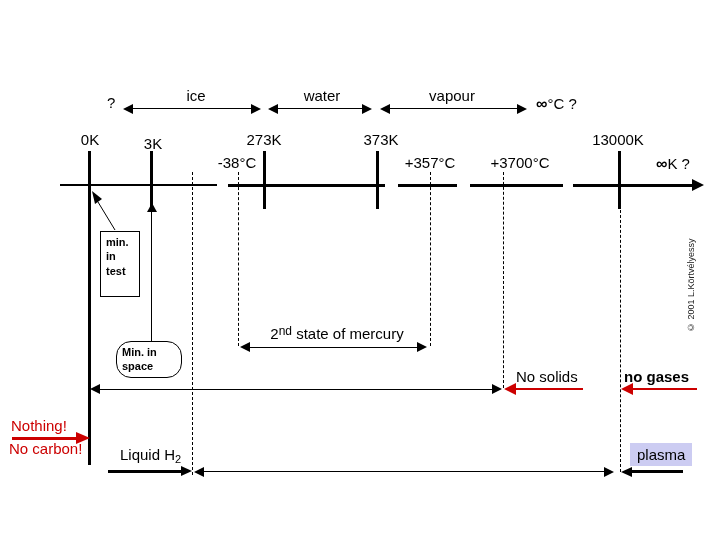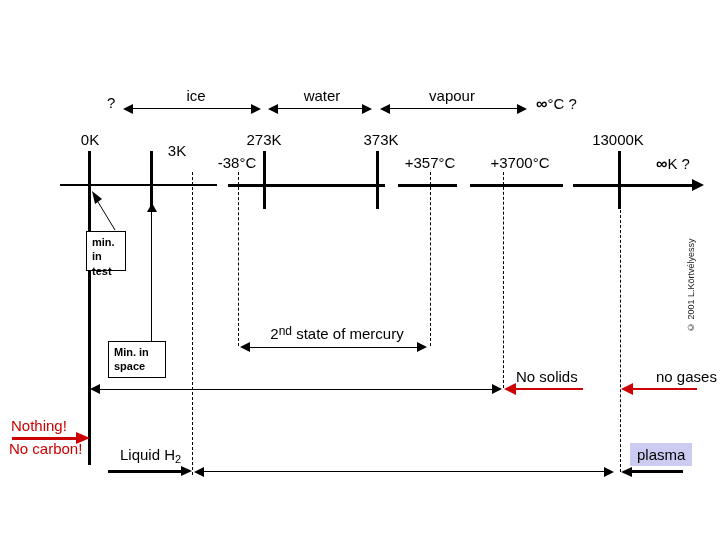--- a/index.html
+++ b/index.html
@@ -62,21 +62,21 @@
 
   <div class="hl" style="left:278px;top:108px;width:84px;"></div>
   <div class="ah l" style="left:268px;top:104px;"></div>
   <div class="ah r" style="left:362px;top:104px;"></div>
 
   <div class="hl" style="left:390px;top:108px;width:127px;"></div>
   <div class="ah l" style="left:380px;top:104px;"></div>
   <div class="ah r" style="left:517px;top:104px;"></div>
 
   <div class="t ctr" style="left:90px;top:131px;">0K</div>
-  <div class="t ctr" style="left:153px;top:142px;margin-left:24px;">3K</div>
+  <div class="t ctr" style="left:153px;top:135px;">3K</div>
   <div class="t ctr" style="left:264px;top:131px;">273K</div>
   <div class="t ctr" style="left:381px;top:131px;">373K</div>
   <div class="t ctr" style="left:618px;top:131px;">13000K</div>
 
   <div class="t ctr" style="left:237px;top:154px;text-align:center;">-38°C</div>
   <div class="t ctr" style="left:430px;top:154px;">+357°C</div>
   <div class="t ctr" style="left:520px;top:154px;">+3700°C</div>
   <div class="t" style="left:656px;top:155px;"><span class="inf">∞</span><span>K ?</span></div>
 
   <div class="hl" style="left:60px;top:184px;width:157px;height:2px;"></div>
@@ -91,51 +91,51 @@
   <div class="vl" style="left:263px;top:151px;height:58px;"></div>
   <div class="vl" style="left:376px;top:151px;height:58px;"></div>
   <div class="vl" style="left:618px;top:151px;height:58px;"></div>
 
   <div class="dash" style="left:192px;top:172px;height:303px;"></div>
   <div class="dash" style="left:238px;top:172px;height:174px;"></div>
   <div class="dash" style="left:430px;top:172px;height:174px;"></div>
   <div class="dash" style="left:503px;top:172px;height:216px;"></div>
   <div class="dash" style="left:620px;top:205px;height:267px;"></div>
 
-  <div class="notebox" style="left:86px;top:231px;width:40px;height:40px;">
+  <div class="notebox" style="left:100px;top:231px;width:40px;height:66px;">
     <div>min.</div>
     <div>in</div>
     <div>test</div>
   </div>
   <svg style="position:absolute;left:86px;top:189px;" width="36" height="44">
     <line x1="29" y1="41" x2="12" y2="13" stroke="#000" stroke-width="1"></line>
     <polygon points="6,2 16,10 9,15" fill="#000"></polygon>
   </svg>
 
   <div class="ah up" style="left:147px;top:203px;"></div>
   <div class="vl thin" style="left:151px;top:211px;height:131px;"></div>
-  <div class="notebox" style="left:108px;top:341px;width:58px;height:37px;">
+  <div class="notebox" style="left:116px;top:341px;width:66px;height:37px;border-radius:15px;">
     <div>Min. in</div>
     <div>space</div>
   </div>
 
   <div class="t ctr" style="left:337px;top:325px;"><span>2</span><span class="sup">nd</span><span> state of mercury</span></div>
   <div class="hl" style="left:249px;top:347px;width:168px;"></div>
   <div class="ah l" style="left:240px;top:342px;"></div>
   <div class="ah r" style="left:417px;top:342px;"></div>
 
   <div class="hl" style="left:100px;top:389px;width:392px;"></div>
   <div class="ah l" style="left:90px;top:384px;"></div>
   <div class="ah r" style="left:492px;top:384px;"></div>
 
   <div class="t" style="left:516px;top:368px;">No solids</div>
   <div class="hl redline" style="left:514px;top:388px;width:69px;height:2px;"></div>
   <div class="ah redl" style="left:504px;top:383px;"></div>
 
-  <div class="t" style="left:656px;top:368px;">no gases</div>
+  <div class="t" style="left:624px;top:368px;font-weight:bold;">no gases</div>
   <div class="hl redline" style="left:631px;top:388px;width:66px;height:2px;"></div>
   <div class="ah redl" style="left:621px;top:383px;"></div>
 
   <div class="t red" style="left:11px;top:417px;">Nothing!</div>
   <div class="hl redline" style="left:12px;top:437px;width:65px;height:3px;"></div>
   <div class="ah redr" style="left:76px;top:432px;"></div>
   <div class="t red" style="left:9px;top:440px;">No carbon!</div>
 
   <div class="t" style="left:120px;top:446px;"><span>Liquid H</span><span class="sub">2</span></div>
   <div class="hl" style="left:108px;top:470px;width:74px;height:3px;"></div>

